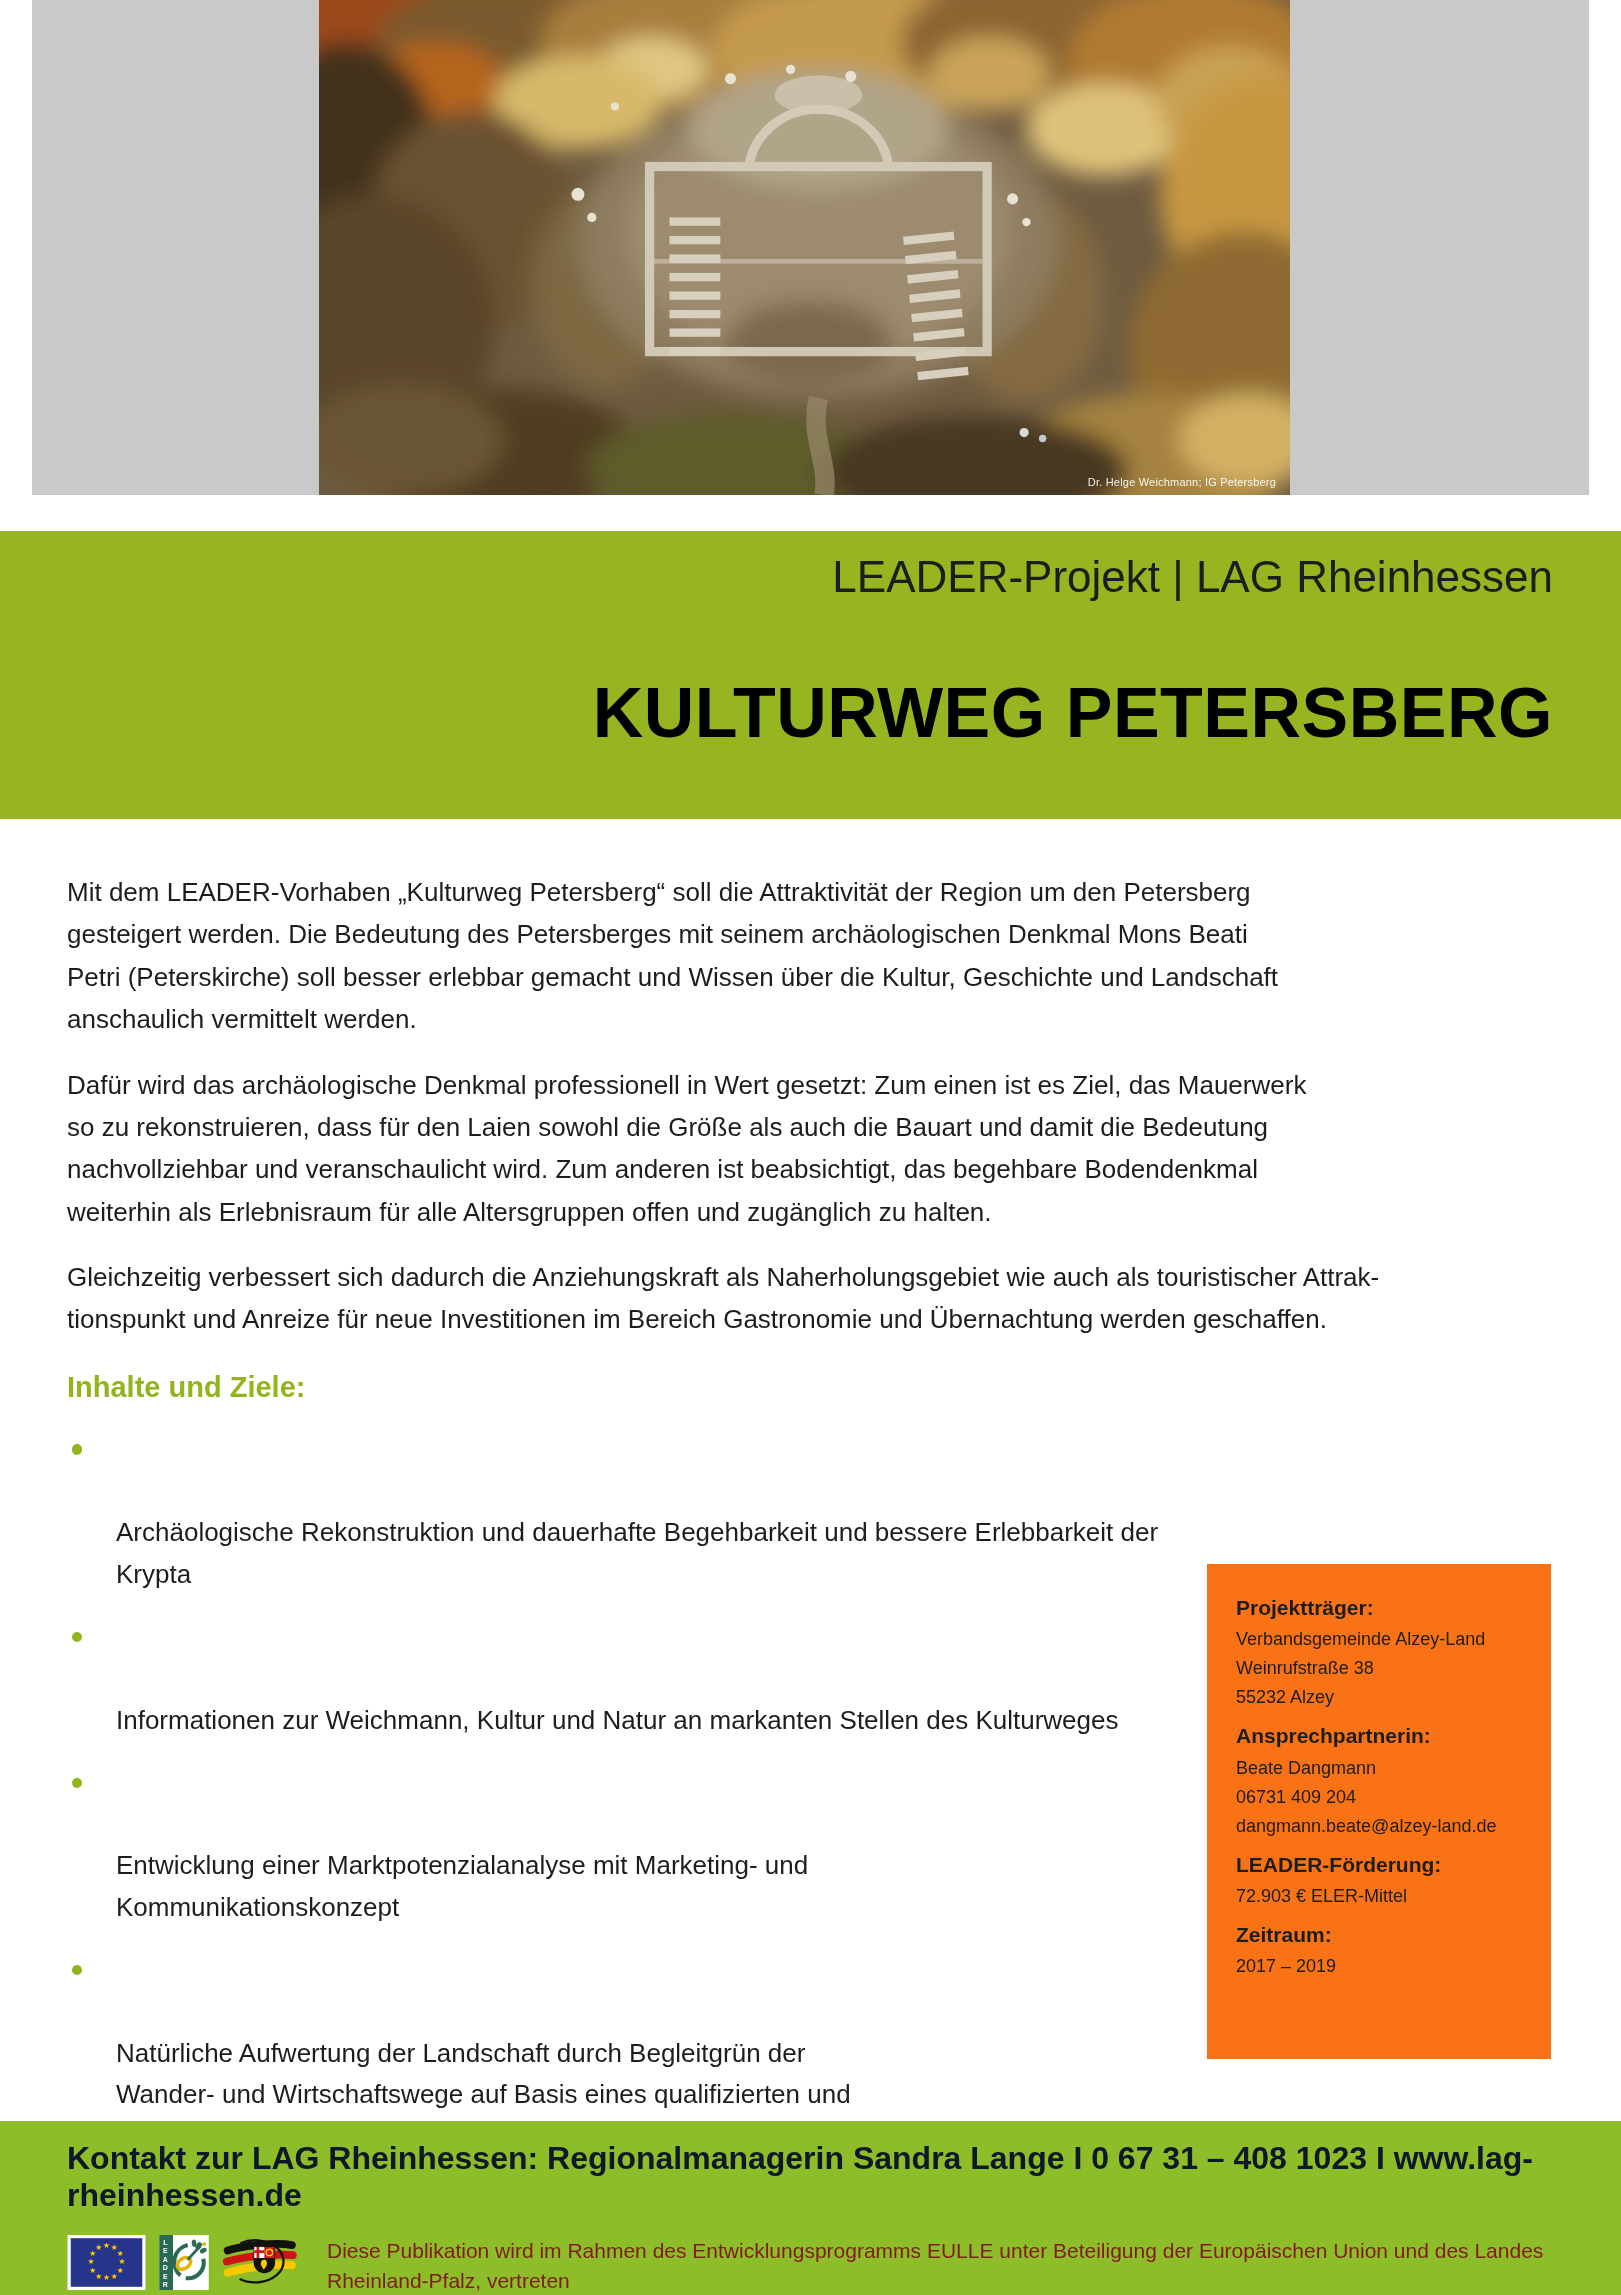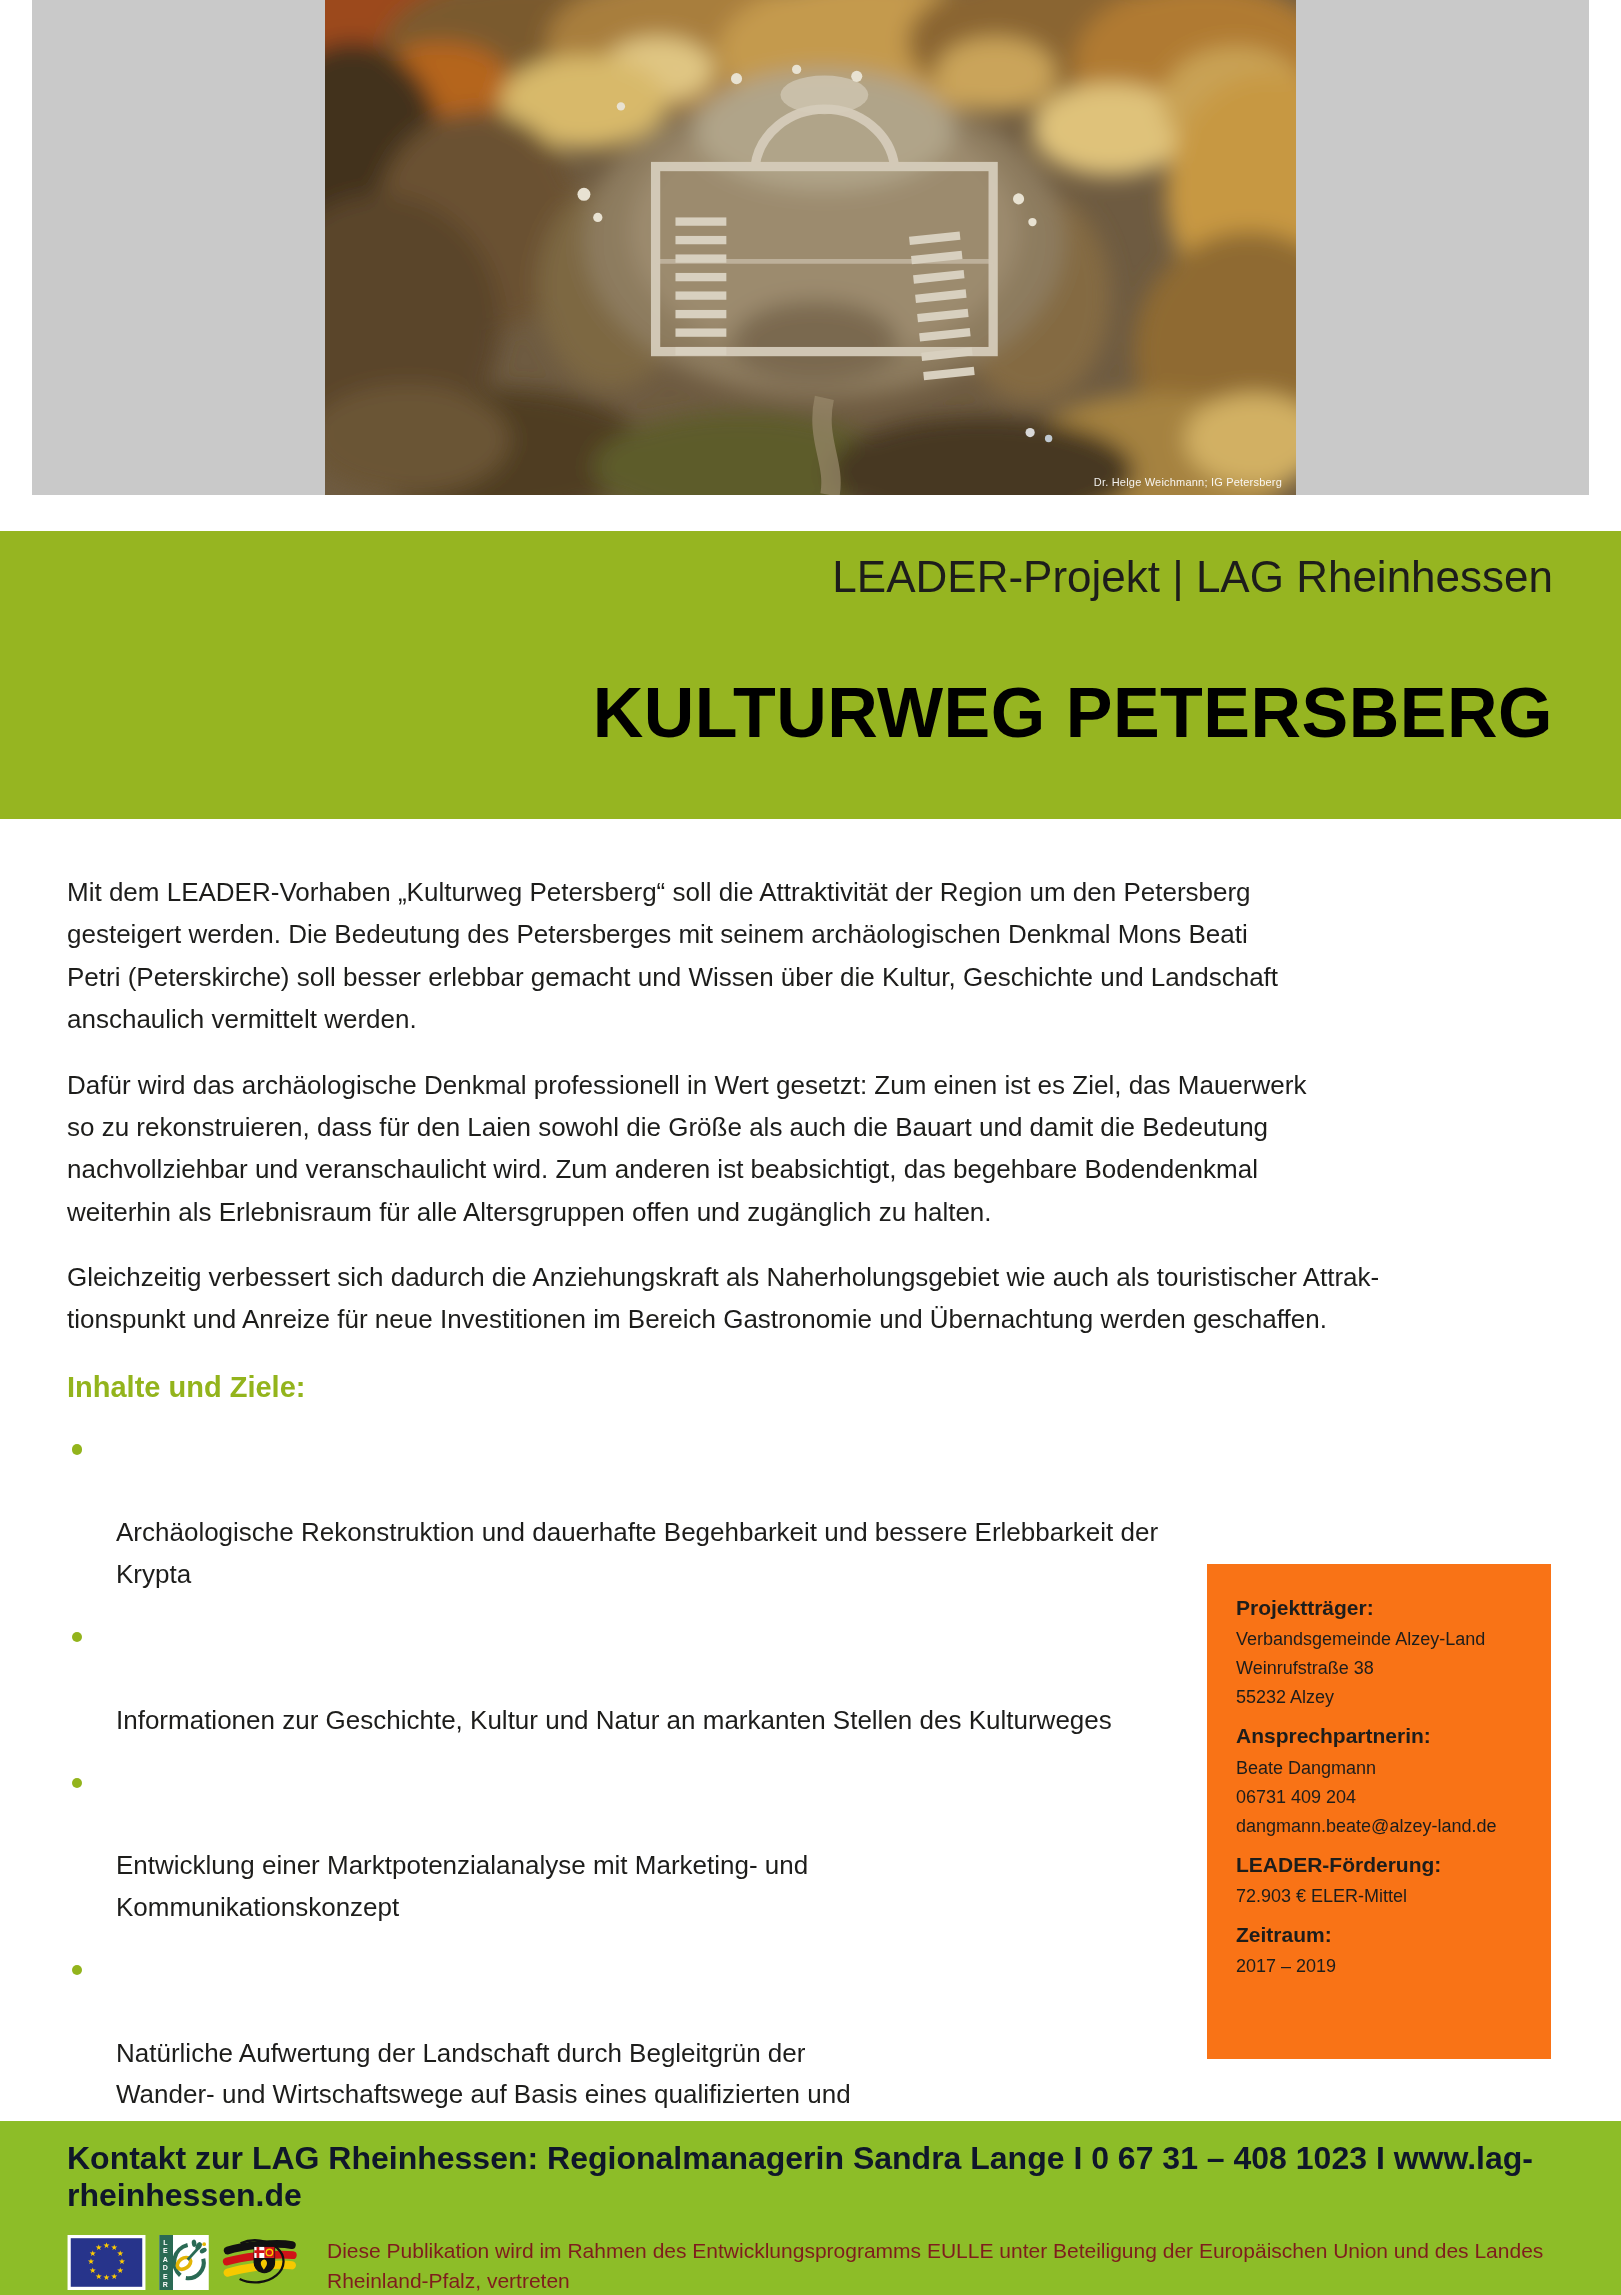--- a/index.html
+++ b/index.html
@@ -1,21 +1,21 @@
 <!DOCTYPE html>
 <html style="font-size:7.4px"><head>
 <meta charset="utf-8">
 <style>
   html,body{margin:0;padding:0;background:#ffffff;}
   .page{position:relative;width:1621px;height:2295px;background:#ffffff;
         font-family:"Liberation Sans",sans-serif;color:#1d1d1b;overflow:hidden;}
 
   
   .top-strip{position:absolute;left:32px;top:0;width:1557px;height:495px;background:#c9c9c9;}
-  .photo{position:absolute;left:293px;top:0;width:971px;height:495px;overflow:hidden;}
+  .photo{position:absolute;left:287px;top:0;width:971px;height:495px;overflow:hidden;}
   .photo svg{display:block;width:100%;height:100%;}
   .photo-caption{position:absolute;right:14px;bottom:7.4px;font-size:11px;
                  color:rgba(255,255,255,.92);letter-spacing:0.2px;}
 
   
   .band{position:absolute;left:0;top:531px;width:1621px;height:288px;background:#96b521;
         box-sizing:border-box;padding:20px 68px 0 0;text-align:right;}
   .band-line1{font-size:44px;line-height:1.2;color:#1d1d1b;}
   .band-title{margin-top:69px;font-size:70px;font-weight:bold;color:#000000;letter-spacing:0.5px;}
 
@@ -160,21 +160,21 @@
 tionspunkt und Anreize für neue Investitionen im Bereich Gastronomie und Übernachtung werden geschaffen.</p>
 
     <h2 class="green-heading goals-heading">Inhalte und Ziele:</h2>
     <ul class="goals">
       <li class="goal">
         <span class="dot"></span>
         <span>Archäologische Rekonstruktion und dauerhafte Begehbarkeit und bessere Erlebbarkeit der Krypta</span>
       </li>
       <li class="goal">
         <span class="dot"></span>
-        <span>Informationen zur Geschichte, Kultur und Natur an markanten Stellen des Kulturweges</span>
+        <span>Informationen zur Weichmann, Kultur und Natur an markanten Stellen des Kulturweges</span>
       </li>
       <li class="goal">
         <span class="dot"></span>
         <span>Entwicklung einer Marktpotenzialanalyse mit Marketing- und
 Kommunikationskonzept</span>
       </li>
       <li class="goal">
         <span class="dot"></span>
         <span>Natürliche Aufwertung der Landschaft durch Begleitgrün der
 Wander- und Wirtschaftswege auf Basis eines qualifizierten und

